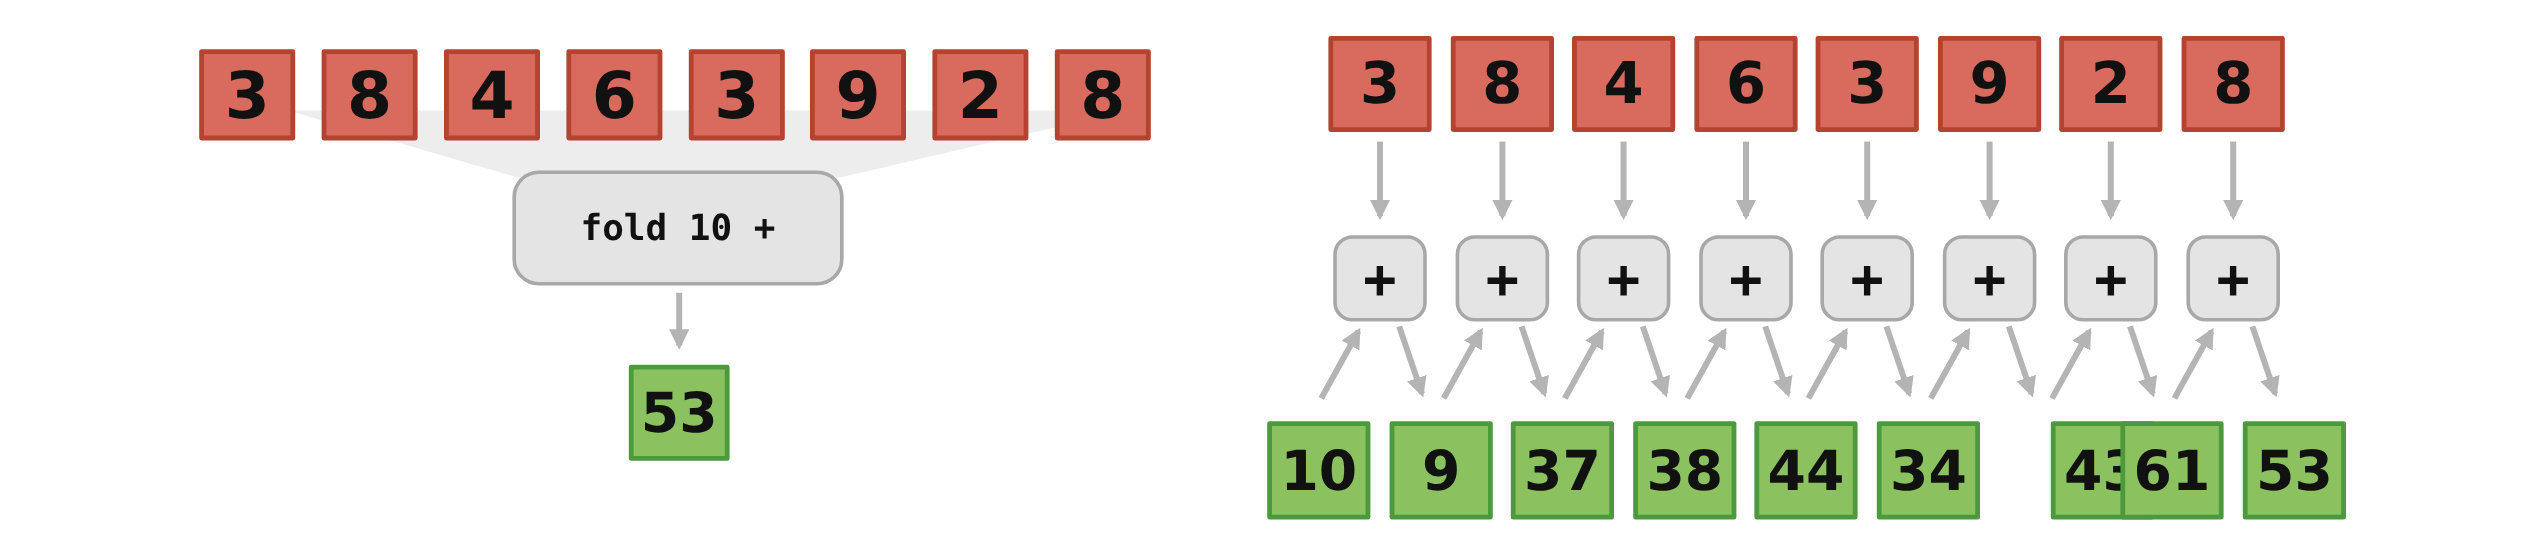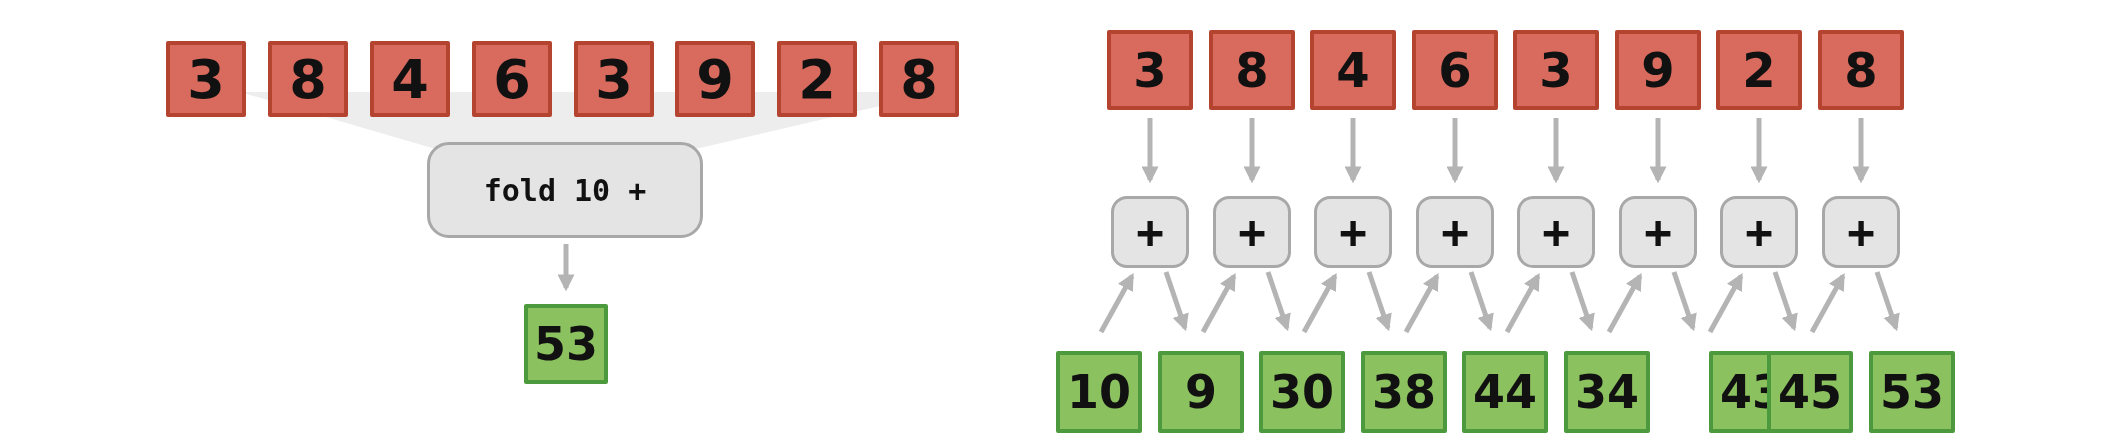--- a/index.html
+++ b/index.html
@@ -98,22 +98,22 @@
     <div class="box gray plus" style="left:1213px">+</div>
     <div class="box gray plus" style="left:1314px">+</div>
     <div class="box gray plus" style="left:1416px">+</div>
     <div class="box gray plus" style="left:1517px">+</div>
     <div class="box gray plus" style="left:1619px">+</div>
     <div class="box gray plus" style="left:1720px">+</div>
     <div class="box gray plus" style="left:1822px">+</div>
 
     <div class="box green acc" style="left:1056px">10</div>
     <div class="box green acc" style="left:1158px">9</div>
-    <div class="box green acc" style="left:1259px">30</div>
+    <div class="box green acc" style="left:1259px">37</div>
     <div class="box green acc" style="left:1361px">38</div>
     <div class="box green acc" style="left:1462px">44</div>
     <div class="box green acc" style="left:1564px">34</div>
     <div class="box green acc" style="left:1709px">43</div>
-    <div class="box green acc" style="left:1767px">45</div>
+    <div class="box green acc" style="left:1767px">61</div>
     <div class="box green acc" style="left:1869px">53</div>
   </div>
 
 </div>
 
 </body></html>

